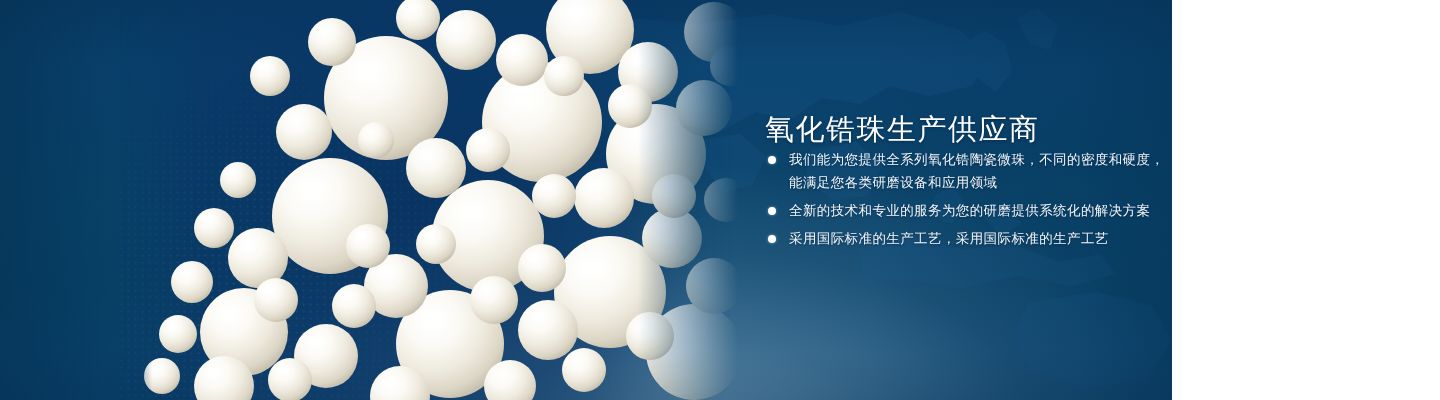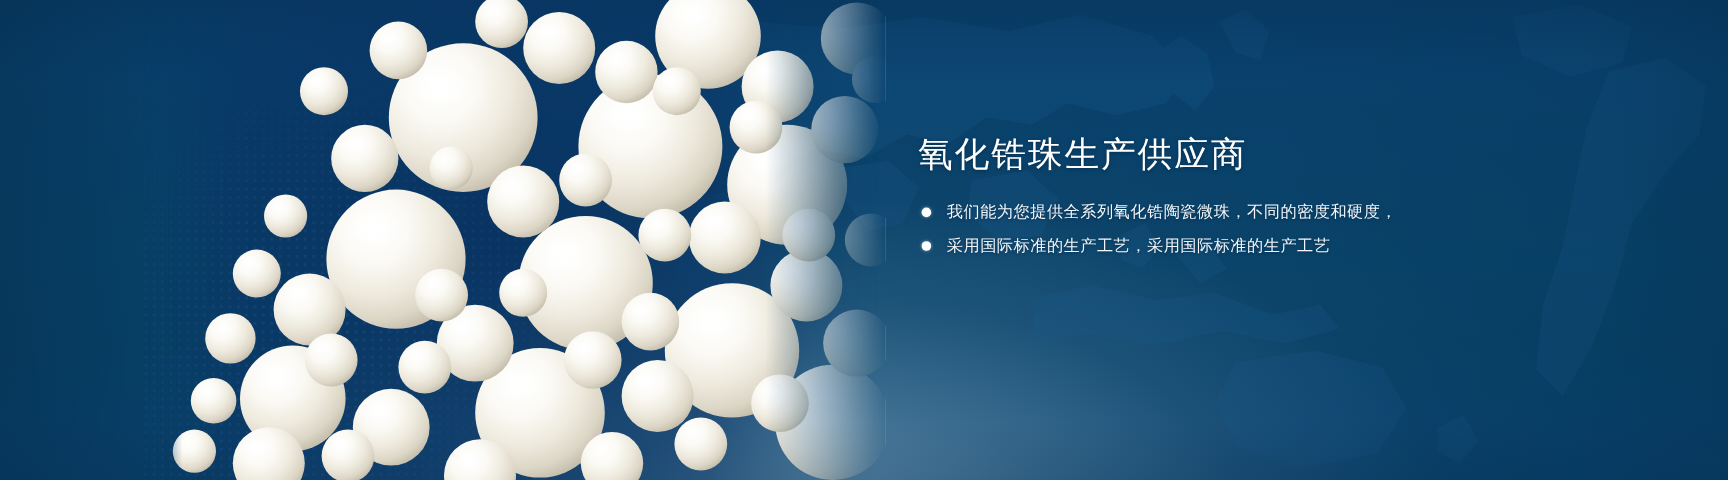--- a/index.html
+++ b/index.html
@@ -3,23 +3,23 @@
 <meta charset="utf-8">
 <style>
   * { margin:0; padding:0; box-sizing:border-box; }
   html, body {
     width:1440px; height:400px; overflow:hidden;
     font-family:"Liberation Sans", sans-serif;
   }
 
   .banner {
     position:relative;
-    width:1440px; height:400px;
+    width:1172px; height:400px;
     overflow:hidden;
-    background:#ec4899;
+    background:#6d28d9;
   }
 
   
   .bg-base {
     position:absolute; inset:0;
     background:
       radial-gradient(ellipse 820px 430px at 690px 430px,
         rgba(118,162,192,0.95) 0%,
         rgba(86,134,168,0.72) 22%,
         rgba(57,106,143,0.45) 42%,
@@ -82,21 +82,21 @@
   }
   .headline {
     font-size:29px;
     line-height:38px;
     color:#ffffff;
     letter-spacing:1.5px;
     font-weight:400;
     text-shadow:0 1px 3px rgba(2,30,55,0.55);
     white-space:nowrap;
   }
-  .bullets { margin-top:17px; }
+  .bullets { }
   .bullet {
     position:relative;
     padding-left:24px;
     margin-bottom:5px;
     font-size:13.5px;
     line-height:23px;
     color:#f2f6fa;
     letter-spacing:0.4px;
     text-shadow:0 1px 2px rgba(2,30,55,0.50);
   }
@@ -302,22 +302,27 @@
 
   <div class="copy">
 
     <div class="headline">氧化锆珠生产供应商</div>
 
     <div class="bullets">
 
       <div class="bullet">
         <span class="dot"></span>
         <span class="ln">我们能为您提供全系列氧化锆陶瓷微珠，不同的密度和硬度，</span>
+        <span class="ln">能满足您各类研磨设备和应用领域</span>
       </div>
 
+      <div class="bullet">
+        <span class="dot"></span>
+        <span class="ln">全新的技术和专业的服务为您的研磨提供系统化的解决方案</span>
+      </div>
 
       <div class="bullet">
         <span class="dot"></span>
         <span class="ln">采用国际标准的生产工艺，采用国际标准的生产工艺</span>
       </div>
 
     </div>
   </div>
 
 </div>

